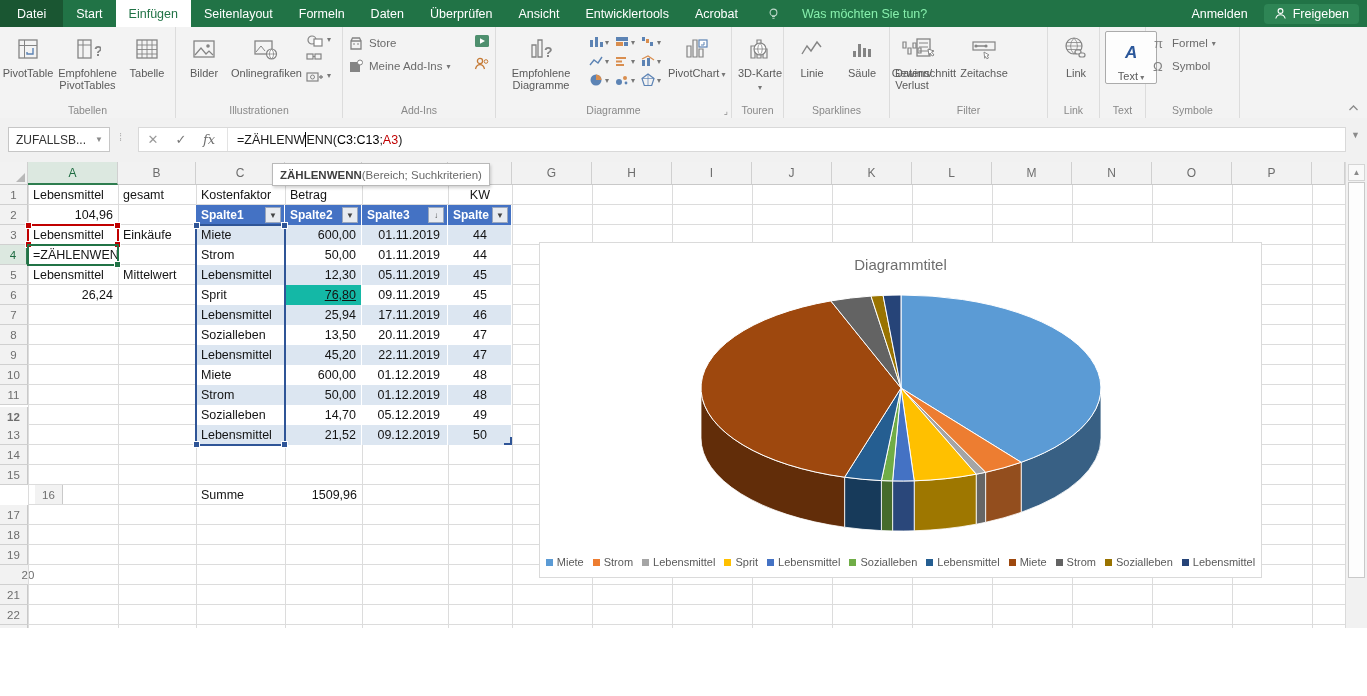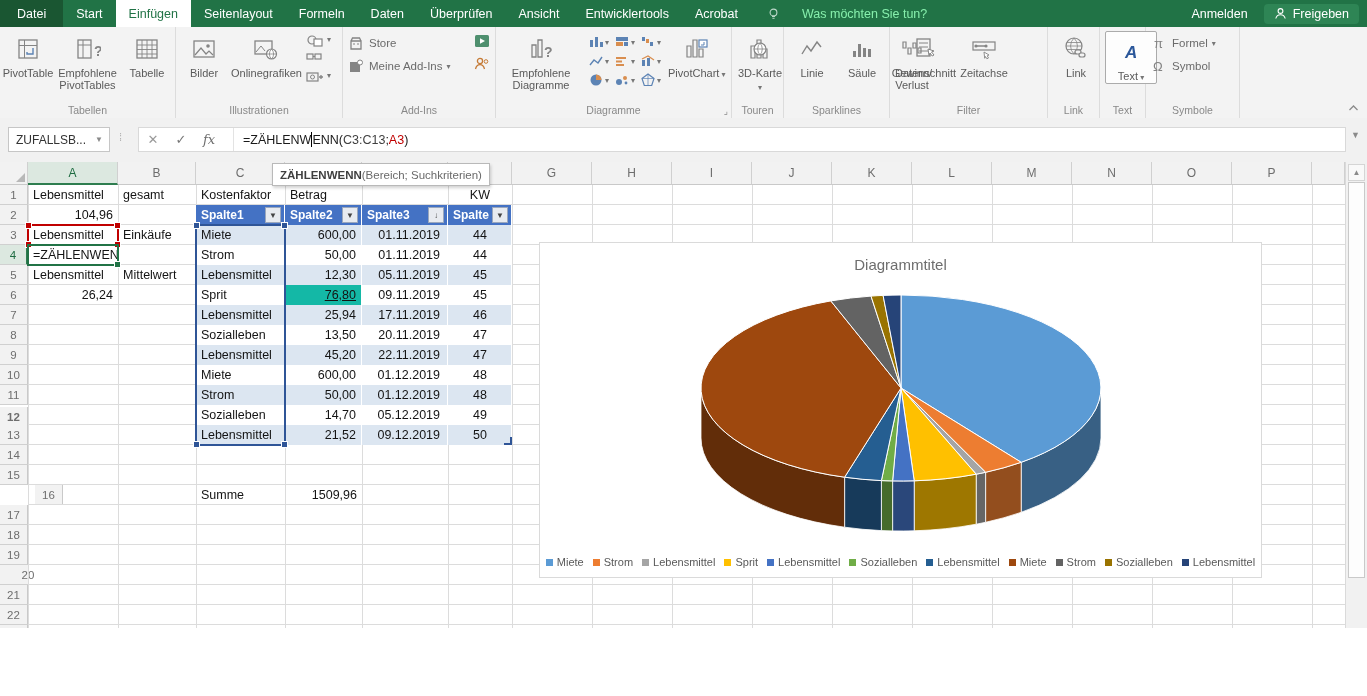--- a/index.html
+++ b/index.html
@@ -33,21 +33,21 @@
   .collapse{position:absolute;right:8px;top:98px;color:#8a8a8a}
 
   
   .fbar{position:absolute;left:0;top:118px;width:1367px;height:44px;background:#F1F1F1}
   .namebox{position:absolute;left:8px;top:9px;width:102px;height:25px;background:#fff;border:1px solid #C6C6C6;display:flex;align-items:center;font-size:12px;color:#333;padding-left:7px;box-sizing:border-box}
   .namebox .nbcaret{margin-left:auto;padding-right:6px;color:#8a8a8a;font-size:8px}
   .fdots{position:absolute;left:119px;top:13px;color:#B5B5B5;font-size:11px;letter-spacing:0}
   .ffield{position:absolute;left:138px;top:9px;width:1208px;height:25px;background:#fff;border:1px solid #D9D9D9;box-sizing:border-box;display:flex;align-items:center;font-size:12.5px}
   .fbtn{width:28px;text-align:center;color:#9a9a9a;font-size:13px}
   .fx{font-family:"DejaVu Serif",serif;font-style:italic;color:#6e6e6e}
-  .ftext{border-left:1px solid #E3E3E3;padding-left:9px;margin-left:10px;color:#1a1a1a;display:flex;align-items:center;height:100%}
+  .ftext{border-left:1px solid #E3E3E3;padding-left:9px;margin-left:4px;color:#1a1a1a;display:flex;align-items:center;height:100%}
   .fcursor{display:inline-block;width:1px;height:15px;background:#000;margin:0 0px}
   .fbexpand{position:absolute;right:7px;top:12px;color:#8a8a8a;font-size:9px}
 
   
   #sheet{position:absolute;left:0;top:162px;width:1345px;height:486px;overflow:hidden;background:#fff}
   .hcell{position:absolute;top:0;height:23px;box-sizing:border-box;background:#F2F2F2;border-right:1px solid #D0D0D0;border-bottom:1px solid #C9C9C9;
          display:flex;align-items:center;justify-content:center;font-size:12px;color:#6E6E6E}
   .hcell.active{background:#DCE8E0;color:#1E6B41;border-bottom:2px solid #2E7D4F}
   .rhead{position:absolute;left:0;width:28px;height:20px;box-sizing:border-box;background:#F2F2F2;border-right:1px solid #C9C9C9;border-bottom:1px solid #D0D0D0;
          display:flex;align-items:center;justify-content:center;font-size:11.5px;color:#6E6E6E}
@@ -464,21 +464,21 @@
     </div>
     <div class="fdots">⁞</div>
     <div class="ffield">
       <span class="fbtn">✕</span>
       <span class="fbtn" style="color:#777">✓</span>
       <span class="fbtn fx">fx</span>
       <span class="ftext">
         <span>=ZÄHLENW</span>
           <span class="fcursor"></span>
           <span>ENN(</span>
-          <span id="refRange" style="color: #404040;">C3:C13</span>
+          <span id="refRange" style="color: #000000;">C3:C13</span>
           <span>;</span>
           <span id="refCell" style="color: rgb(192, 0, 0);">A3</span>
           <span>)</span>
       </span>
     </div>
     <div class="fbexpand">▼</div>
   </div>
 
   <div id="sheet">
       <div class="hcell" style="left: 0px; width: 28px;">

